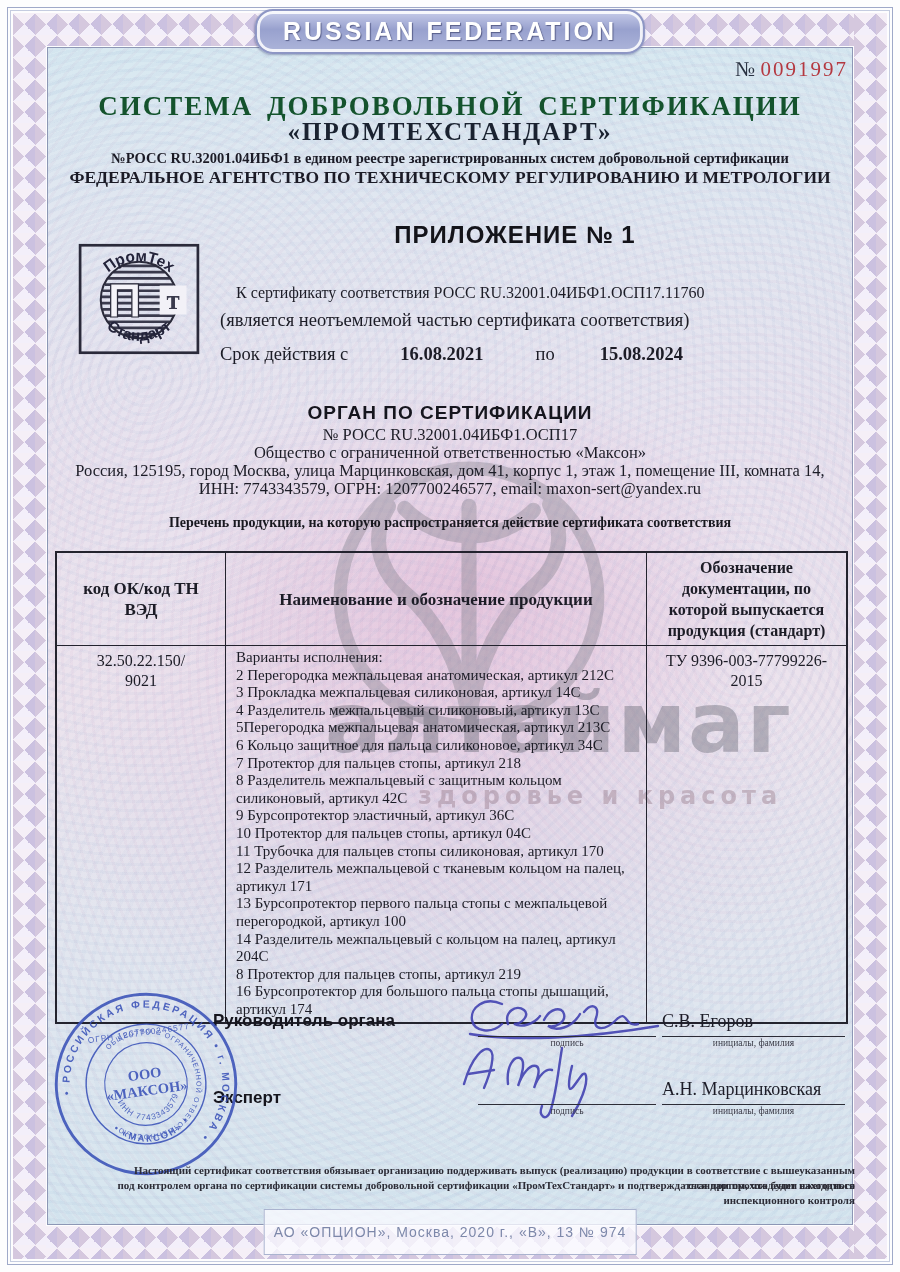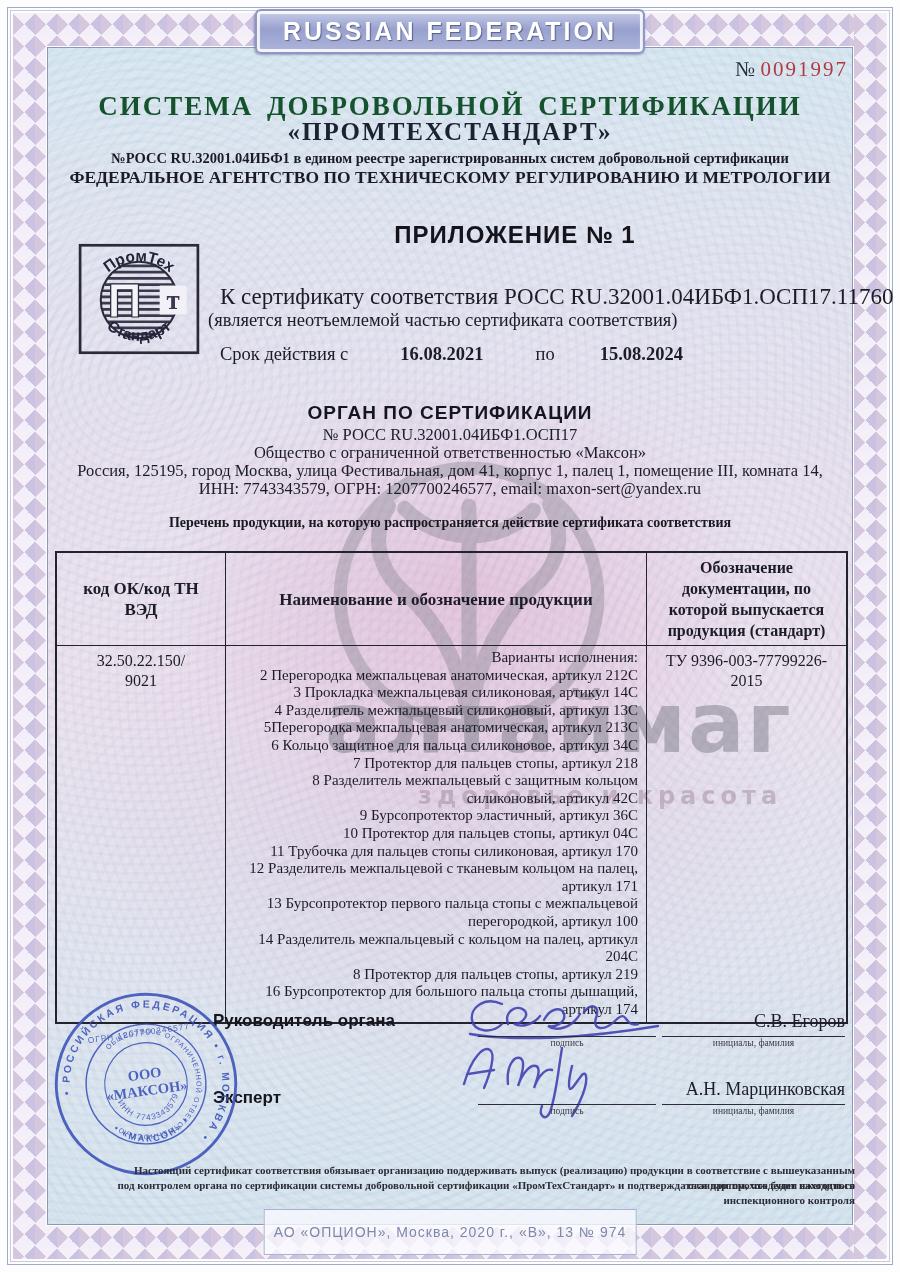--- a/index.html
+++ b/index.html
@@ -19,70 +19,70 @@
   .innerline{position:absolute;inset:47px;border:1.5px solid #8d97b5;}
   .zz{position:absolute;background-color:#efeaf7;
       background-image:conic-gradient(from 45deg at 50% 50%, #cbc1e0 0 25%, #f3effa 0 50%, #d5c8de 0 75%, #f5eff7 0);
       background-size:22px 22px;}
   .zz-top{left:13px;right:13px;top:13px;height:33px;}
   .zz-bottom{left:13px;right:13px;bottom:13px;height:33px;}
   .zz-left{left:13px;top:13px;bottom:13px;width:33px;}
   .zz-right{right:13px;top:13px;bottom:13px;width:33px;}
   .badge{position:absolute;top:9px;left:50%;transform:translateX(-50%);
       font-family:"Liberation Sans",sans-serif;font-weight:bold;font-size:25px;letter-spacing:3px;
-      color:#fff;padding:6px 26px;border-radius:6px;border:2px solid #8d96c4;
+      color:#fff;padding:6px 26px;border-radius:18px;border:2px solid #8d96c4;
       background:linear-gradient(180deg,#c8cdea,#98a1ce 45%,#adb5da);
       box-shadow:inset 0 0 0 3px rgba(255,255,255,.85), 0 1px 2px rgba(60,70,120,.4);
       text-shadow:1px 1px 1px rgba(80,86,130,.9);}
   .serial{position:absolute;top:57px;right:52px;font-size:21px;}
   .serial .pfx{color:#2a3242;}
   .serial .num{color:#b43840;letter-spacing:2px;font-weight:500;margin-top:32px;}
   .ctr{position:absolute;left:0;right:0;text-align:center;}
   .t1{top:79px;font-weight:bold;font-size:27px;letter-spacing:2px;word-spacing:5px;color:#14532d;margin-top:12px;}
   .t2{top:118px;font-weight:bold;font-size:25px;letter-spacing:2px;color:#1a2230;}
   .t3{top:150px;font-weight:bold;font-size:14.5px;color:#1b1b26;}
   .t4{top:167px;font-weight:bold;font-size:17.5px;color:#1b1b26;}
   .annex{top:221px;left:170px;right:40px;position:absolute;text-align:center;
       font-family:"Liberation Sans",sans-serif;font-weight:bold;font-size:24px;letter-spacing:1px;color:#14141a;}
   .logo{position:absolute;left:77px;top:242px;width:124px;height:114px;}
-  .ref1{position:absolute;left:220px;top:284px;font-size:23px;}
-  .ref2{position:absolute;left:208px;top:310px;font-size:18.5px;text-align:right;}
+  .ref1{position:absolute;left:236px;top:284px;font-size:16px;}
+  .ref2{position:absolute;left:220px;top:310px;font-size:18.5px;text-align:right;}
   .valid{position:absolute;left:220px;top:344px;font-size:18.5px;display:flex;align-items:baseline;}
   .valid .d1{margin-left:52px;font-weight:bold;}
   .valid .po{margin-left:52px;}
   .valid .d2{margin-left:45px;font-weight:bold;}
   .org-t{top:402px;font-family:"Liberation Sans",sans-serif;font-weight:bold;font-size:19px;letter-spacing:1px;color:#15151d;}
   .org-n{top:425px;font-size:16.5px;}
   .org-c{top:443px;font-size:16.5px;}
   .org-a{top:461px;font-size:16.5px;}
   .org-r{top:479px;font-size:16.5px;}
   .listcap{top:515px;font-weight:bold;font-size:14px;color:#18181f;}
   .tbl{position:absolute;left:55px;top:551px;width:789px;border:2px solid #23232e;}
   .trow{display:grid;grid-template-columns:169px 1fr 199px;}
-  .tc{border-right:1.5px solid #23232e;text-align:right;}
+  .tc{border-right:1.5px solid #23232e;}
   .tc:last-child{border-right:none;}
   .thead .tc{border-bottom:1.5px solid #23232e;min-height:93px;display:flex;align-items:center;justify-content:center;
       text-align:center;font-weight:bold;font-size:17px;line-height:21px;padding:4px 8px;box-sizing:border-box;}
   .thead .tc.c3{font-size:16px;}
   .tbody .tc{min-height:338px;box-sizing:border-box;}
   .code-cell{text-align:center;padding-top:5px;font-size:16px;line-height:20px;}
   .items-cell{padding:3px 8px 4px 10px;font-size:15px;line-height:17.6px;}
   .std-cell{text-align:center;padding-top:5px;font-size:16px;line-height:20px;}
   .wm-emblem{position:absolute;left:318px;top:448px;width:302px;height:302px;opacity:.36;pointer-events:none;}
   .wm-brand{position:absolute;left:325px;top:674px;font-family:"DejaVu Sans",sans-serif;font-weight:bold;
       font-size:84px;color:rgba(105,105,116,.42);letter-spacing:2px;pointer-events:none;}
   .wm-tag{position:absolute;left:418px;top:782px;font-family:"DejaVu Sans",sans-serif;font-weight:bold;
       font-size:24px;letter-spacing:5px;color:rgba(152,126,142,.45);pointer-events:none;}
   .siglabel{position:absolute;left:213px;font-family:"Liberation Sans",sans-serif;font-weight:bold;font-size:17px;color:#15151d;}
   .sl1{top:1011px;} .sl2{top:1088px;}
   .sigline{position:absolute;border-top:1.4px solid #2c2c36;text-align:center;}
   .sigcap{font-size:9.5px;color:#3a3a46;padding-top:1px;}
   .ln1a{left:478px;top:1036px;width:178px;} .ln1b{left:662px;top:1036px;width:183px;}
   .ln2a{left:478px;top:1104px;width:178px;} .ln2b{left:662px;top:1104px;width:183px;}
-  .signame{position:absolute;text-align:right;font-size:18px;color:#1d1d28;}
+  .signame{position:absolute;text-align:left;font-size:18px;color:#1d1d28;}
   .nm1{left:662px;top:1011px;width:183px;} .nm2{left:662px;top:1079px;width:183px;}
   .sigdraw{position:absolute;pointer-events:none;}
   .sg1{left:462px;top:990px;width:205px;height:52px;}
   .sg2{left:452px;top:1038px;width:205px;height:82px;}
   .stamp{position:absolute;left:36px;top:986px;width:220px;height:196px;transform:rotate(-8deg);opacity:.88;}
   .foot{position:absolute;left:45px;right:45px;text-align:right;font-weight:bold;font-size:11px;line-height:15px;color:#2c2c36;margin-left:28px;}
   .f1{top:1163px;} .f2{top:1178px;}
   .printbox{position:absolute;bottom:17px;left:50%;transform:translateX(-50%);
       font-family:"Liberation Sans",sans-serif;font-size:14px;letter-spacing:1px;color:#7d88aa;
       background:rgba(250,250,255,.78);border:1px solid #aab3cf;padding:14px 9px;white-space:nowrap;}
@@ -160,21 +160,21 @@
   <div class="valid">
     <span>Срок действия с</span>
     <span class="d1">16.08.2021</span>
     <span class="po">по</span>
     <span class="d2">15.08.2024</span>
   </div>
 
   <div class="ctr org-t">ОРГАН ПО СЕРТИФИКАЦИИ</div>
   <div class="ctr org-n">№ РОСС RU.32001.04ИБФ1.ОСП17</div>
   <div class="ctr org-c">Общество с ограниченной ответственностью «Максон»</div>
-  <div class="ctr org-a">Россия, 125195, город Москва, улица Фестивальная, дом 41, корпус 1, палец 1, помещение III, комната 14,</div>
+  <div class="ctr org-a">Россия, 125195, город Москва, улица Марцинковская, дом 41, корпус 1, этаж 1, помещение III, комната 14,</div>
   <div class="ctr org-r">ИНН: 7743343579, ОГРН: 1207700246577, email: maxon-sert@yandex.ru</div>
 
   <div class="ctr listcap">Перечень продукции, на которую распространяется действие сертификата соответствия</div>
   <div class="tbl">
     <div class="trow thead">
       <div class="tc c1">код ОК/код ТН ВЭД</div>
       <div class="tc c2">Наименование и обозначение продукции</div>
       <div class="tc c3">Обозначение документации, по которой выпускается продукция (стандарт)</div>
     </div>
     <div class="trow tbody">

